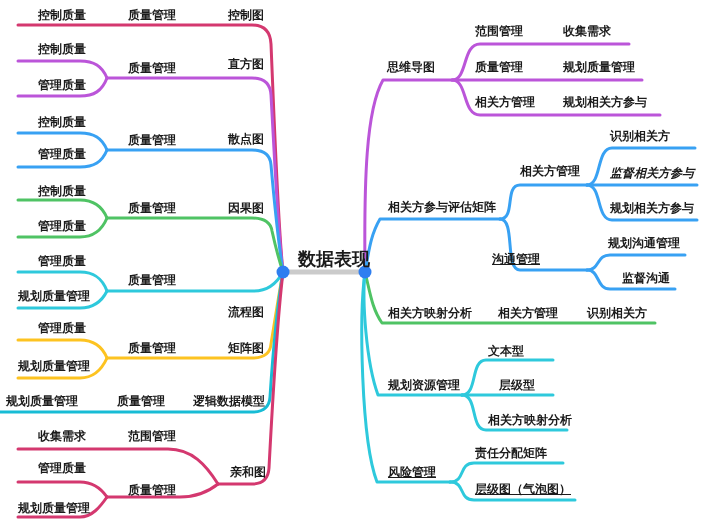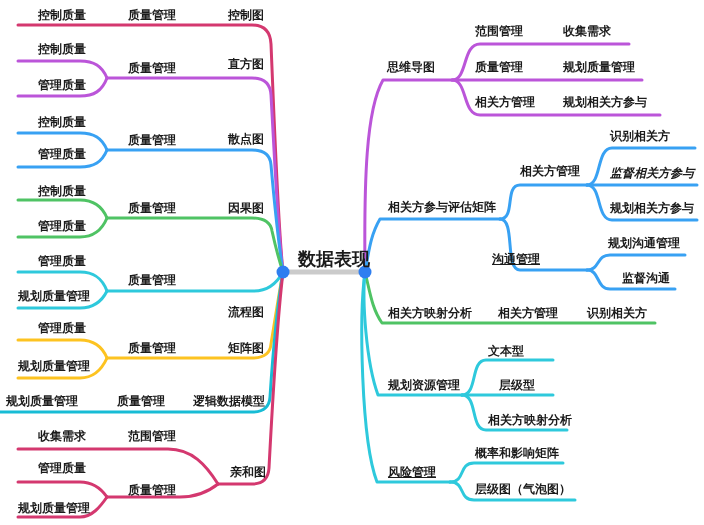--- a/index.html
+++ b/index.html
@@ -164,16 +164,16 @@
   <div class="lbl" style="left:388px;top:307px;">相关方映射分析</div>
   <div class="lbl" style="left:498px;top:307px;">相关方管理</div>
   <div class="lbl" style="left:587px;top:307px;">识别相关方</div>
 
   <div class="lbl" style="left:388px;top:379px;">规划资源管理</div>
   <div class="lbl" style="left:488px;top:345px;">文本型</div>
   <div class="lbl" style="left:499px;top:379px;">层级型</div>
   <div class="lbl" style="left:488px;top:414px;">相关方映射分析</div>
 
   <div class="lbl" style="left:388px;top:466px;text-decoration:underline;">风险管理</div>
-  <div class="lbl" style="left:475px;top:447px;">概率和影响矩阵</div>
-  <div class="lbl" style="left:475px;top:483px;">层级图（气泡图）</div>
+  <div class="lbl" style="left:475px;top:447px;">责任分配矩阵</div>
+  <div class="lbl" style="left:475px;top:483px;text-decoration:underline;">层级图（气泡图）</div>
 
 </div>
 
 </body></html>

